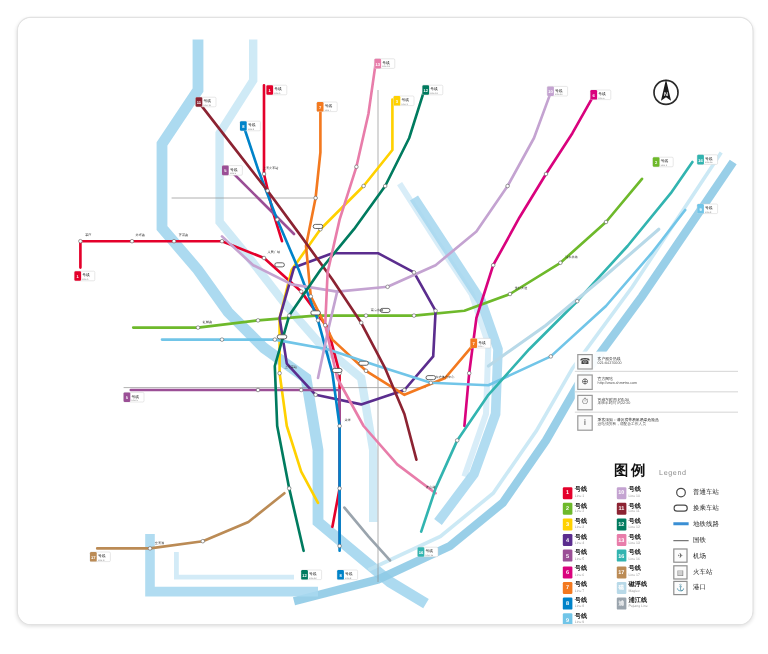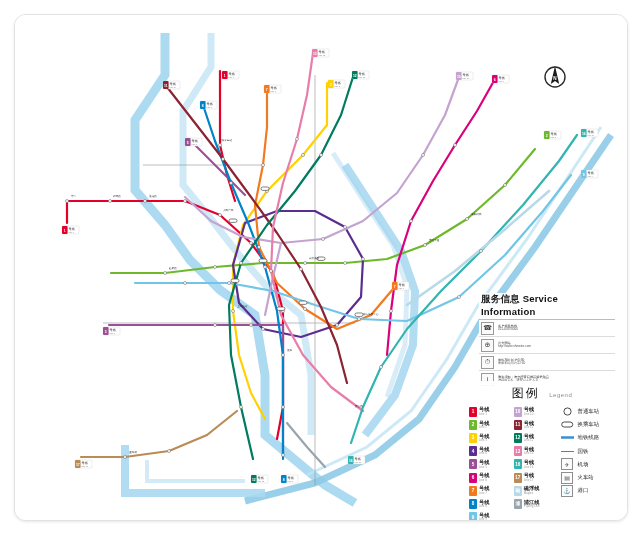--- a/index.html
+++ b/index.html
@@ -21,21 +21,21 @@
   .svcrow{display:flex;align-items:center;gap:4px;border-bottom:1px solid #dcdcdc;padding:1.5px 2px;}
   .svcrow:last-child{border-bottom:none;}
   .svcic{width:11px;height:11px;min-width:11px;border:1px solid #9a9a9a;background:#fafafa;
          display:flex;align-items:center;justify-content:center;font-size:7px;color:#444;}
   .svctx{line-height:1.25;}
   .svctx div{font-size:3.1px;color:#555;white-space:nowrap;}
   .svctx div.a{font-size:3.2px;color:#333;}
   
   #legend{position:absolute;left:452px;top:366px;width:150px;height:146px;background:rgba(255,255,255,.92);}
   #legend .ltitle{text-align:center;padding-top:2px;}
-  #legend .ltitle .cn{font-size:12px;font-weight:normal;color:#111;letter-spacing:2px;}
+  #legend .ltitle .cn{font-size:12px;font-weight:bold;color:#111;letter-spacing:2px;}
   #legend .ltitle .en{font-size:6px;color:#8c8c8c;margin-left:5px;letter-spacing:.5px;}
   #legend .cols{display:flex;padding:3px 2px 0 2px;gap:2px;}
   .lcol{width:44px;}
   .lrow{display:flex;align-items:center;gap:2px;height:13.2px;}
   .swatch{width:8px;height:10px;display:flex;align-items:center;justify-content:center;
           font-size:4.6px;color:#fff;font-weight:bold;border-radius:1px;}
   .ltxt{line-height:1.05;}
   .ltxt .cn{font-size:5.2px;color:#1b1b1b;font-weight:bold;display:block;}
   .ltxt .en{font-size:2.9px;color:#9a9a9a;display:block;}
   .scol{width:56px;margin-left:2px;}
@@ -370,24 +370,20 @@
 
       <g transform="translate(540,62)">
         <circle cx="0" cy="0" r="10" fill="none" stroke="#2a2a2a" stroke-width="1.4"></circle>
         <path d="M0,-11 L4.2,7 L0,4 L-4.2,7 Z" fill="#1b1b1b"></path>
         <text x="0" y="2.6" text-anchor="middle" font-size="4.6" fill="#ffffff" font-family="Liberation Sans, sans-serif" font-weight="bold">N</text>
       </g>
     </svg>
   </div>
 
   <div id="svcinfo">
-    <div class="hd">
-      <span>服务信息</span>
-      <span class="en">Service Information</span>
-    </div>
     <div id="svcrows">
         <div class="svcrow">
           <div class="svcic">☎</div>
           <div class="svctx">
             <div class="a">客户服务热线</div>
             <div>021-64370000</div>
           </div>
         </div>
         <div class="svcrow">
           <div class="svcic">⊕</div>

